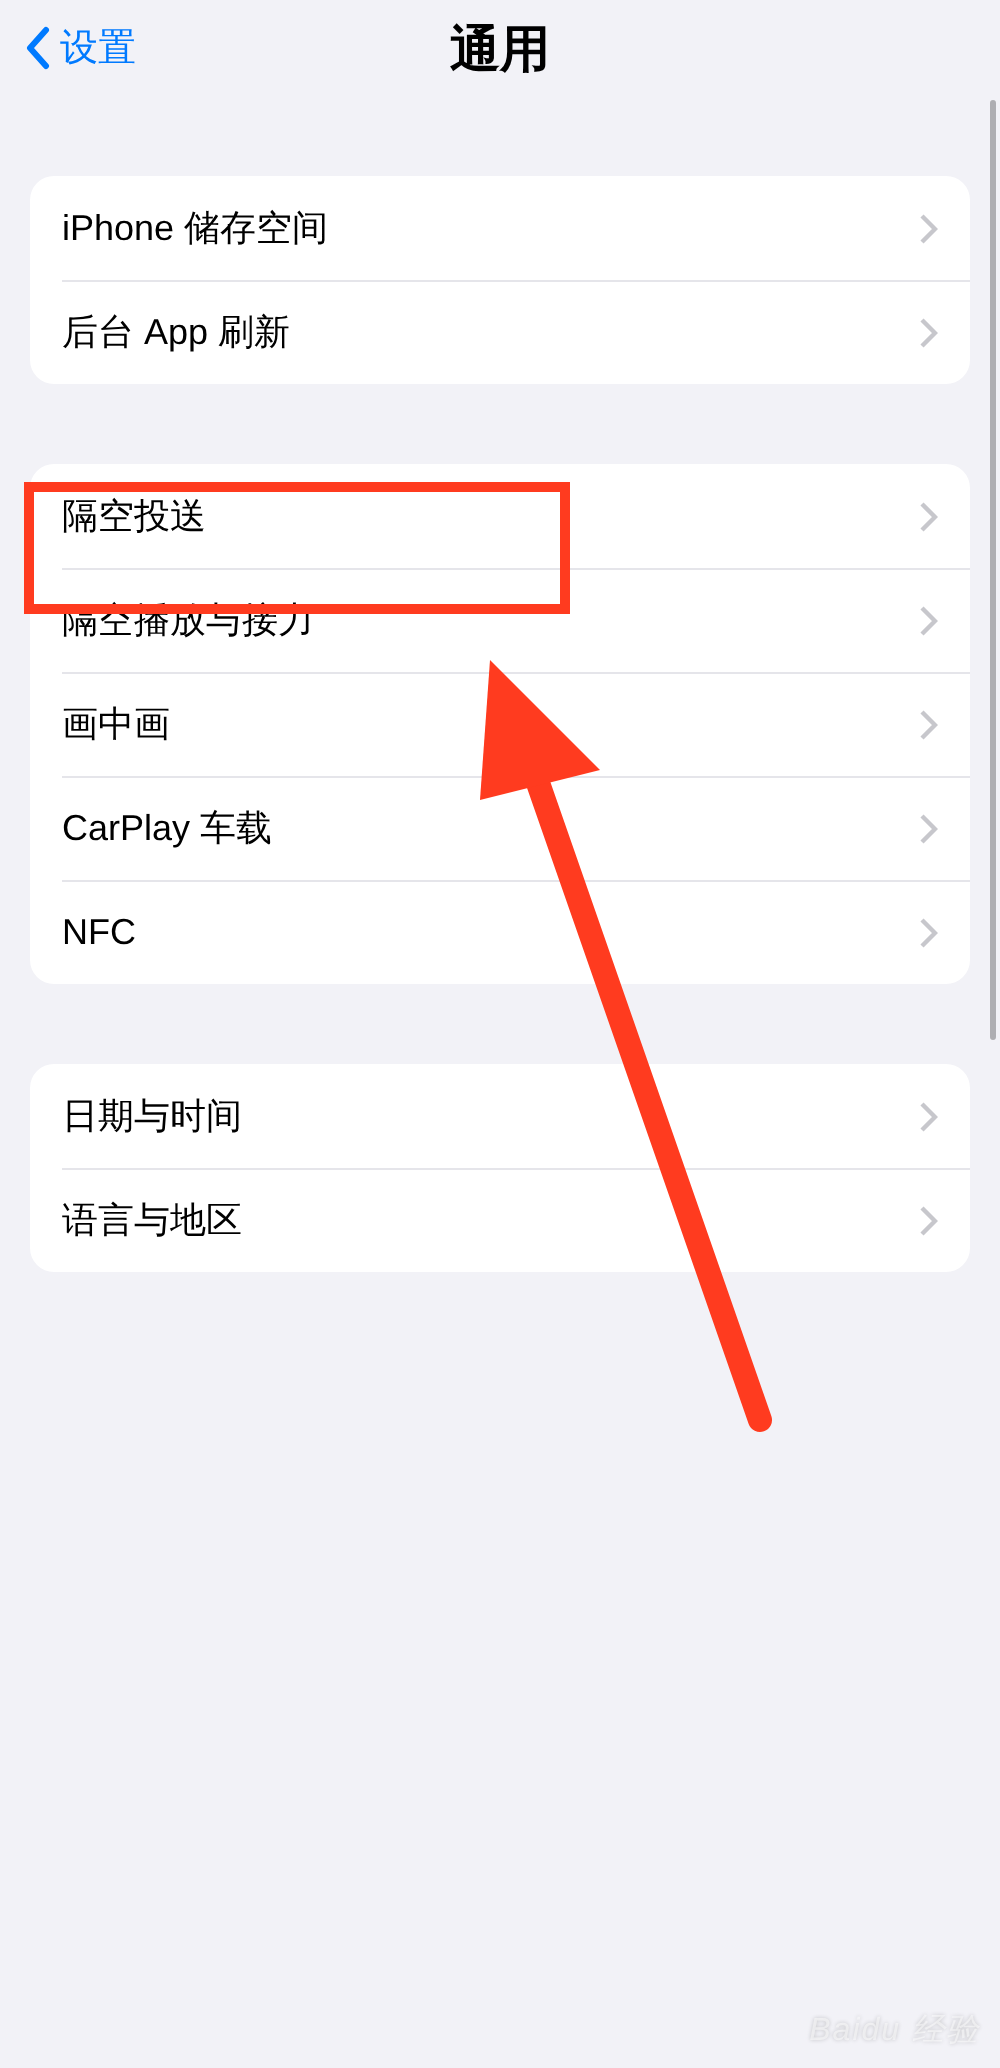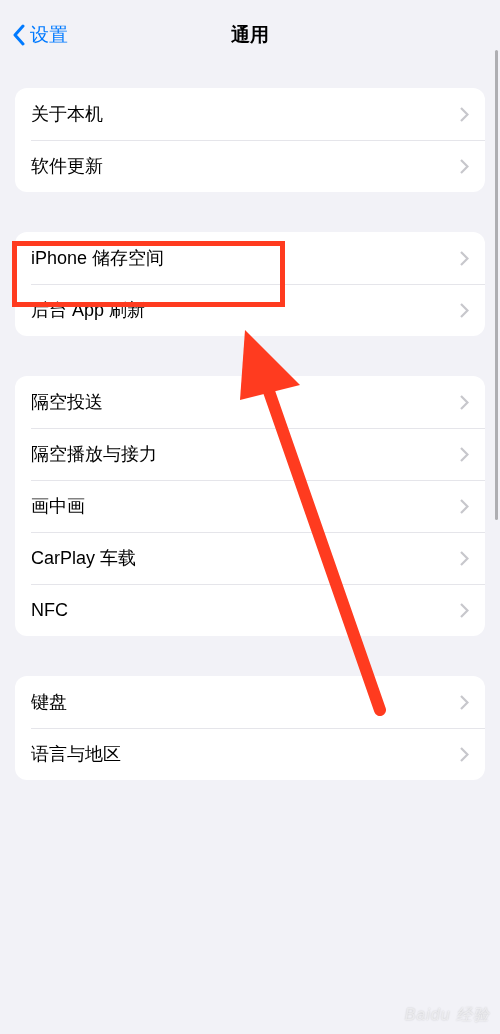--- a/index.html
+++ b/index.html
@@ -7,41 +7,41 @@
       width: 500px;
       height: 1034px;
       background: #f2f2f7;
       font-family: -apple-system, "Helvetica Neue", Arial, sans-serif;
       position: relative;
       overflow: hidden;
     }
     .header {
       height: 48px;
       display: flex;
-      align-items: flex-end;
+      align-items: center;
       padding: 0 12px;
       position: relative;
     }
     .back-btn {
       display: flex;
       align-items: center;
       color: #007aff;
       font-size: 19px;
       cursor: pointer;
     }
     .back-chevron {
       width: 14px;
       height: 22px;
       margin-right: 4px;
     }
     .header-title {
       position: absolute;
       left: 50%;
       transform: translateX(-50%);
-      font-size: 19px;
+      font-size: 25px;
       font-weight: 600;
       color: #000;
     }
     .content {
       padding: 0 15px;
     }
     .group {
       background: #fff;
       border-radius: 12px;
       overflow: hidden;
@@ -118,34 +118,20 @@
     </svg>
     <span>设置</span>
   </div>
   <div class="header-title">通用</div>
 </div>
 
 <div class="scroll-indicator"></div>
 
 <div class="content">
 
-  <div class="group first">
-    <div class="row">
-      <span class="row-label">关于本机</span>
-      <svg class="chevron" viewBox="0 0 9 15">
-          <path d="M1 1 L7.5 7.5 L1 14"></path>
-        </svg>
-    </div>
-    <div class="row">
-      <span class="row-label">软件更新</span>
-      <svg class="chevron" viewBox="0 0 9 15">
-          <path d="M1 1 L7.5 7.5 L1 14"></path>
-        </svg>
-    </div>
-  </div>
 
   <div class="group">
     <div class="row">
       <span class="row-label">iPhone 储存空间</span>
       <svg class="chevron" viewBox="0 0 9 15">
           <path d="M1 1 L7.5 7.5 L1 14"></path>
         </svg>
     </div>
     <div class="row">
       <span class="row-label">后台 App 刷新</span>
@@ -183,21 +169,21 @@
     <div class="row">
       <span class="row-label">NFC</span>
       <svg class="chevron" viewBox="0 0 9 15">
           <path d="M1 1 L7.5 7.5 L1 14"></path>
         </svg>
     </div>
   </div>
 
   <div class="group">
     <div class="row">
-      <span class="row-label">键盘</span>
+      <span class="row-label">日期与时间</span>
       <svg class="chevron" viewBox="0 0 9 15">
           <path d="M1 1 L7.5 7.5 L1 14"></path>
         </svg>
     </div>
     <div class="row">
       <span class="row-label">语言与地区</span>
       <svg class="chevron" viewBox="0 0 9 15">
           <path d="M1 1 L7.5 7.5 L1 14"></path>
         </svg>
     </div>

